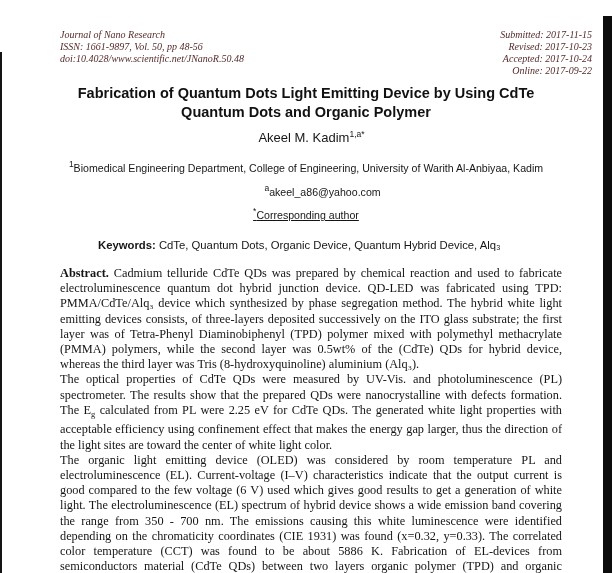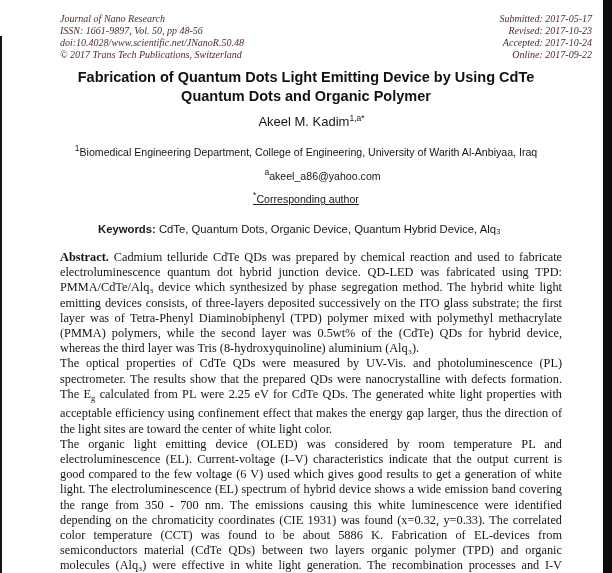--- a/index.html
+++ b/index.html
@@ -3,21 +3,21 @@
 <meta charset="utf-8">
 <style>
   html,body{margin:0;padding:0;}
   body{
     width:612px;height:573px;position:relative;overflow:hidden;
     background:#ffffff;
     font-family:"Liberation Serif","DejaVu Serif",serif;
   }
   .edge-right{position:absolute;top:0;right:0;width:9px;height:573px;background:#0c0c0c;}
   .edge-left{position:absolute;top:36px;left:0;width:2px;height:537px;background:#141414;}
-  .page{position:absolute;top:0;left:0;width:612px;height:422px;color:var(--body-color,#1b1b1b);}
+  .page{position:absolute;top:16px;left:0;width:612px;height:422px;color:var(--body-color,#1b1b1b);}
 
   .header{
     display:flex;justify-content:space-between;align-items:flex-start;
     padding:13px 20px 0 60px;
     font-family:"Liberation Serif","DejaVu Serif",serif;
     font-style:italic;font-size:10px;line-height:12px;
     color:var(--header-color,#552a2a);
   }
   .header .dates{text-align:right;}
 
@@ -65,35 +65,34 @@
 </head>
 <body>
 
 <div class="page">
 
   <div class="header">
     <div class="journal-info">
       <div>Journal of Nano Research</div>
       <div>ISSN: 1661-9897, Vol. 50, pp 48-56</div>
       <div>doi:10.4028/www.scientific.net/JNanoR.50.48</div>
-      <div>© 2017 Trans Tech Publications, Switzerland</div>
     </div>
     <div class="dates">
-      <div>Submitted: 2017-05-17</div>
+      <div>Submitted: 2017-11-15</div>
       <div>Revised: 2017-10-23</div>
       <div>Accepted: 2017-10-24</div>
       <div>Online: 2017-09-22</div>
     </div>
   </div>
 
   <div class="title">Fabrication of Quantum Dots Light Emitting Device by Using CdTe Quantum Dots and Organic Polymer</div>
 
   <div class="author"><span>Akeel M. Kadim</span><sup>1,a*</sup></div>
 
-  <div class="affiliation"><sup>1</sup><span>Biomedical Engineering Department, College of Engineering, University of Warith Al-Anbiyaa, Iraq</span></div>
+  <div class="affiliation"><sup>1</sup><span>Biomedical Engineering Department, College of Engineering, University of Warith Al-Anbiyaa, Kadim</span></div>
 
   <div class="email"><sup>a</sup><span>akeel_a86@yahoo.com</span></div>
 
   <div class="corresponding"><sup>*</sup><span>Corresponding author</span></div>
 
   <div class="keywords"><span class="kw-label">Keywords:</span><span> CdTe, Quantum Dots, Organic Device, Quantum Hybrid Device, Alq₃</span></div>
 
   <div class="abstract">
     <p><span class="abs-label">Abstract.</span><span> Cadmium telluride CdTe QDs was prepared by chemical reaction and used to fabricate electroluminescence quantum dot hybrid junction device. QD-LED was fabricated using TPD: PMMA/CdTe/Alq₃ device which synthesized by phase segregation method. The hybrid white light emitting devices consists, of three-layers deposited successively on the ITO glass substrate; the first layer was of Tetra-Phenyl Diaminobiphenyl (TPD) polymer mixed with polymethyl methacrylate (PMMA) polymers, while the second layer was 0.5wt% of the (CdTe) QDs for hybrid device, whereas the third layer was Tris (8-hydroxyquinoline) aluminium (Alq₃).</span></p>
     <p><span>The optical properties of CdTe QDs were measured by UV-Vis. and photoluminescence (PL) spectrometer. The results show that the prepared QDs were nanocrystalline with defects formation. The E</span><sub>g</sub><span> calculated from PL were 2.25 eV for CdTe QDs. The generated white light properties with acceptable efficiency using confinement effect that makes the energy gap larger, thus the direction of the light sites are toward the center of white light color.</span></p>

